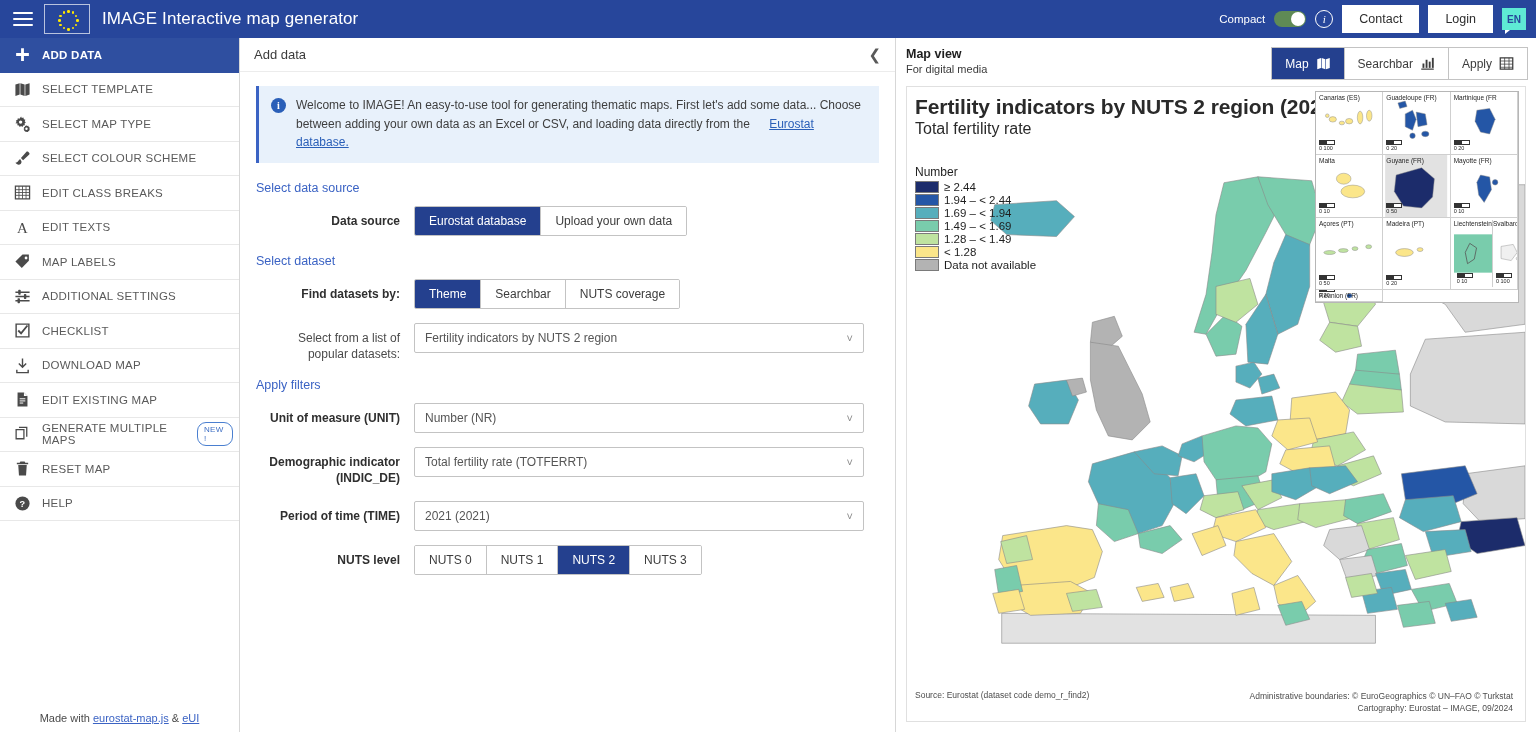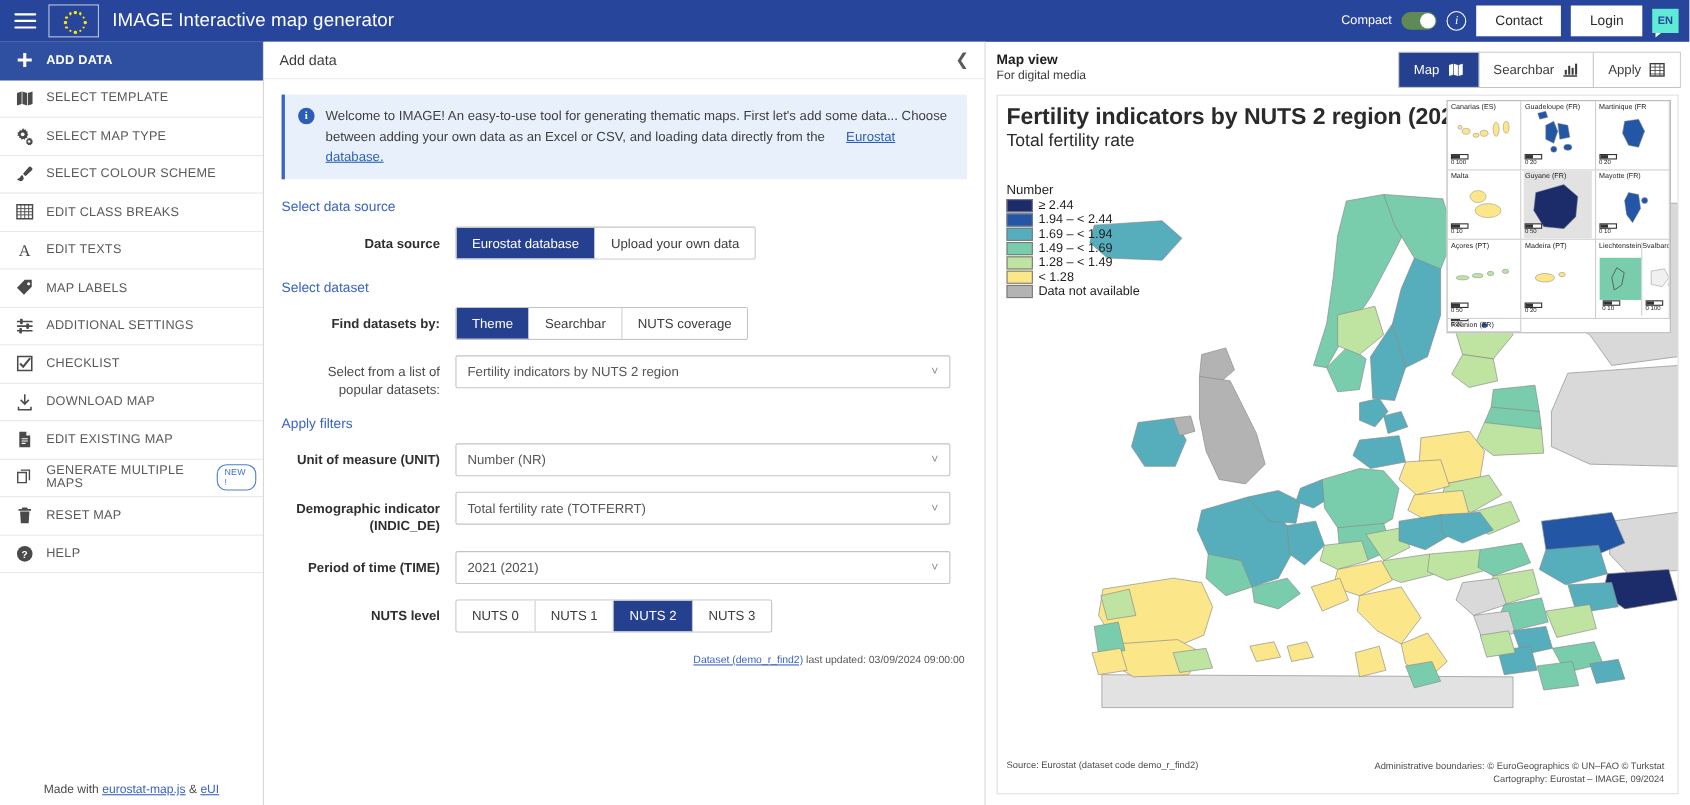--- a/index.html
+++ b/index.html
@@ -97,21 +97,21 @@
     padding-right: 2px; }
   .dataset-note a { color: #3b63c4; }
 
   
   .mapview { flex: 1; background: #fff; display: flex; flex-direction: column;
     min-width: 0; }
   .mv-head { display: flex; align-items: flex-start; padding: 9px 8px 6px 10px; }
   .mv-title { font-size: 12.5px; font-weight: bold; color: #1e1e1e; }
   .mv-sub { font-size: 11px; color: #3a3a3a; margin-top: 2px; }
   .mv-tabs { margin-left: auto; display: flex; border: 1px solid #c3c3c3; }
-  .mv-tabs .tab { display: flex; gap: 7px; font-size: 12px;
+  .mv-tabs .tab { display: flex; align-items: center; gap: 7px; font-size: 12px;
     color: #3c3c3c; padding: 8px 13px; background: #fff; cursor: pointer;
     border-right: 1px solid #c3c3c3; }
   .mv-tabs .tab:last-child { border-right: none; }
   .mv-tabs .tab.on { background: #24408e; color: #fff; }
   .mv-tabs .tab svg { width: 15px; height: 15px; fill: currentColor; }
 
   .map-card { margin: 0 10px 10px 10px; flex: 1; border: 1px solid #e0e0e0;
     position: relative; background: #fff; overflow: hidden; }
   .map-h1 { font-size: 21px; font-weight: bold; color: #2a2a2a; padding: 8px 0 0 8px;
     letter-spacing: -.1px; }
@@ -382,23 +382,20 @@
         <div class="frow">
           <div class="flabel">NUTS level</div>
           <div class="btn-group" id="grp-nuts">
               <button>NUTS 0</button>
               <button>NUTS 1</button>
               <button class="on">NUTS 2</button>
               <button>NUTS 3</button>
             </div>
         </div>
 
-        <div class="dataset-note">
-          <a href="#">Dataset (demo_r_find2)</a><span> last updated: 03/09/2024 09:00:00</span>
-        </div>
       </div>
     </div>
 
     <div class="mapview">
       <div class="mv-head">
         <div>
           <div class="mv-title">Map view</div>
           <div class="mv-sub">For digital media</div>
         </div>
         <div class="mv-tabs" id="mv-tabs">

